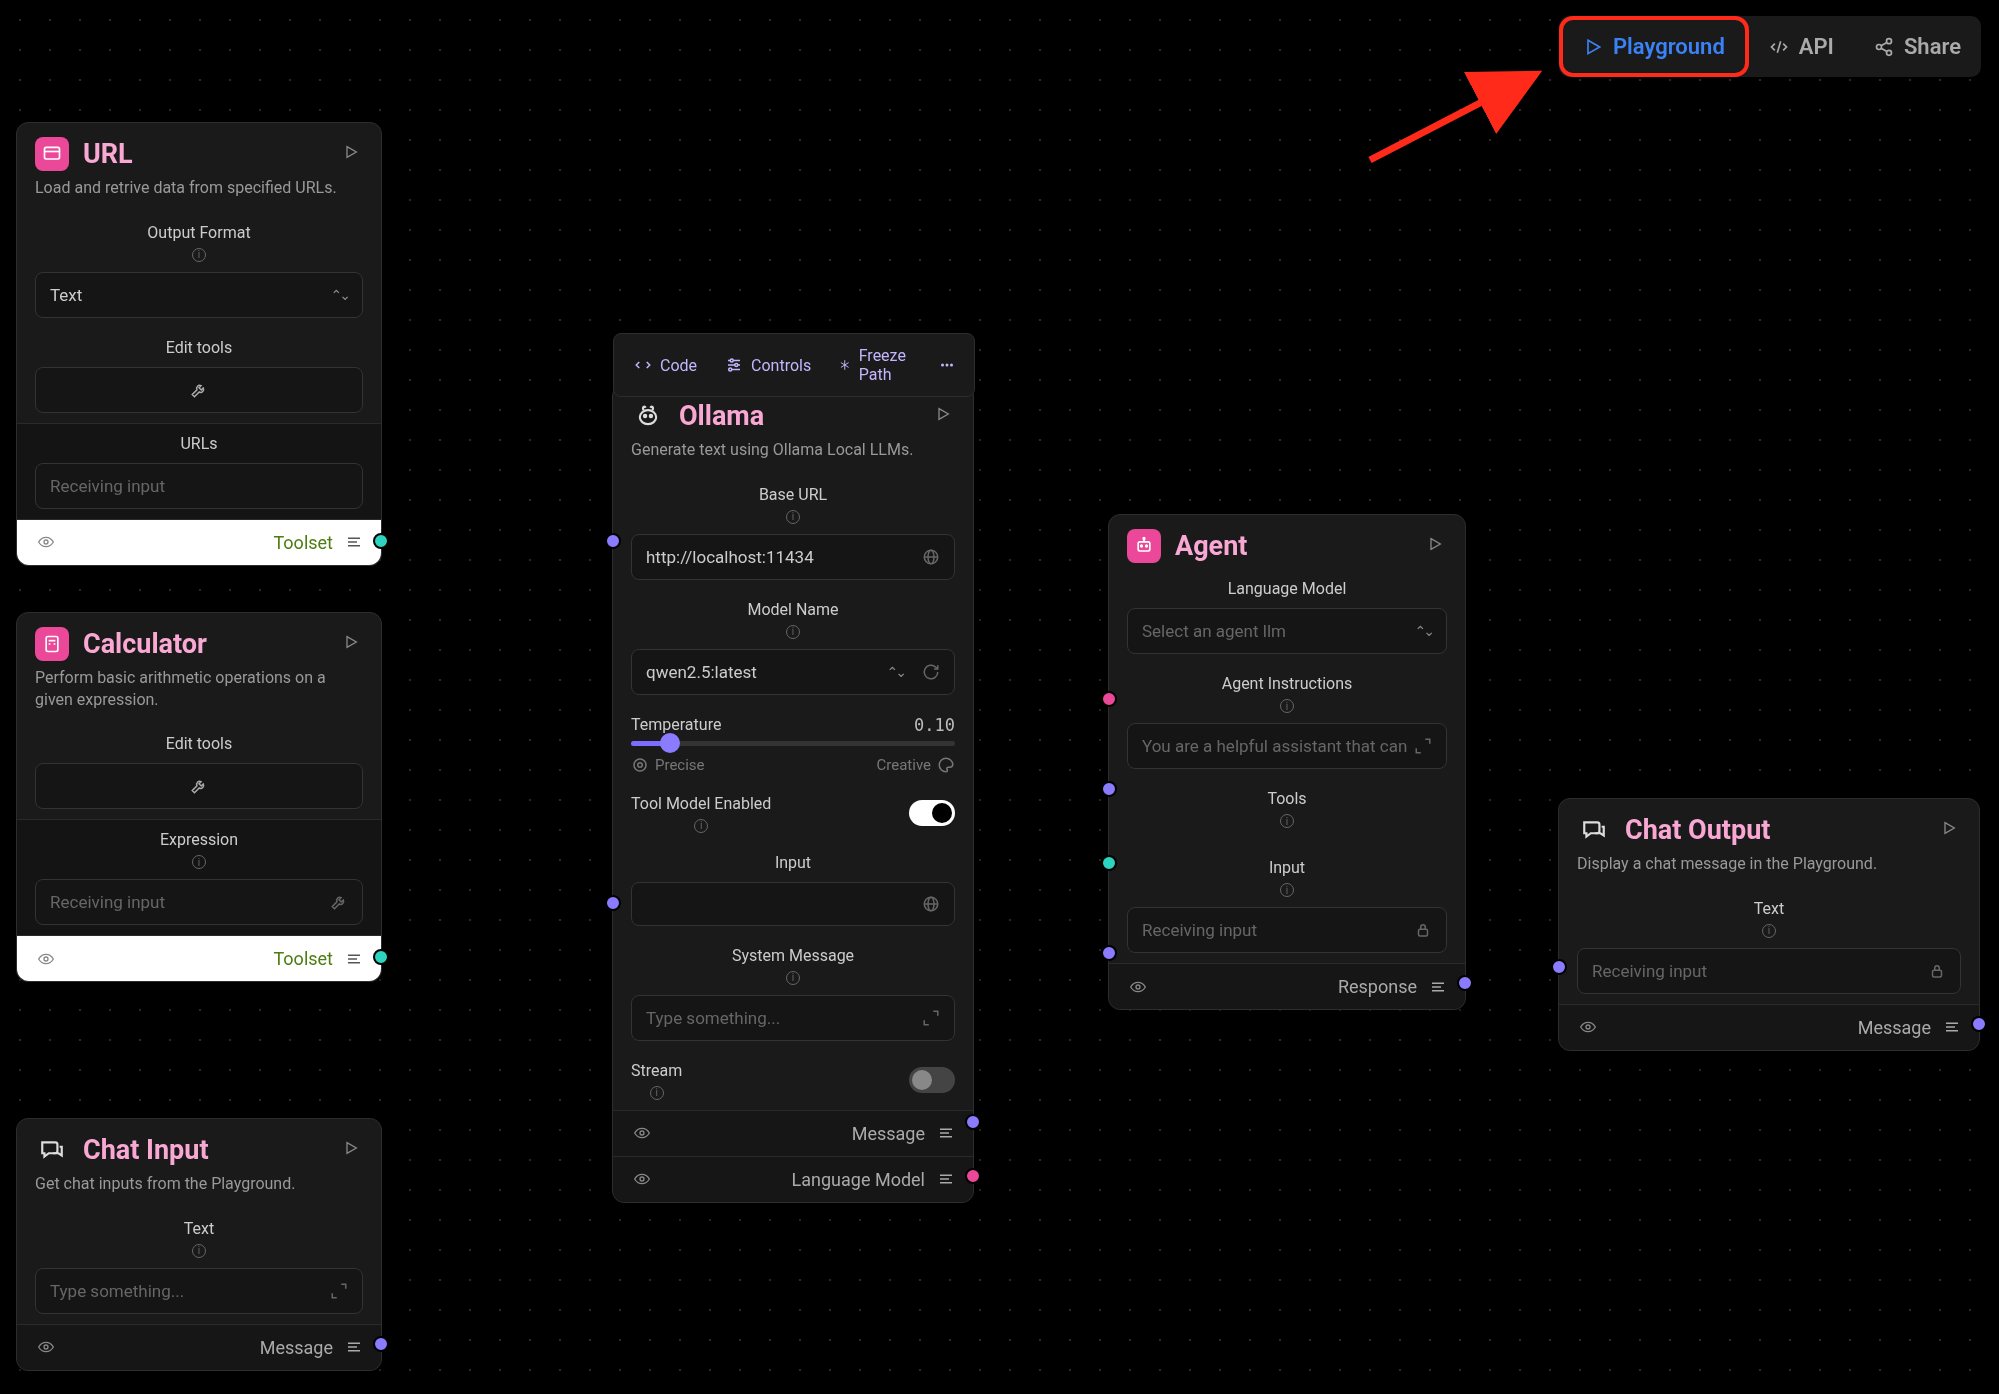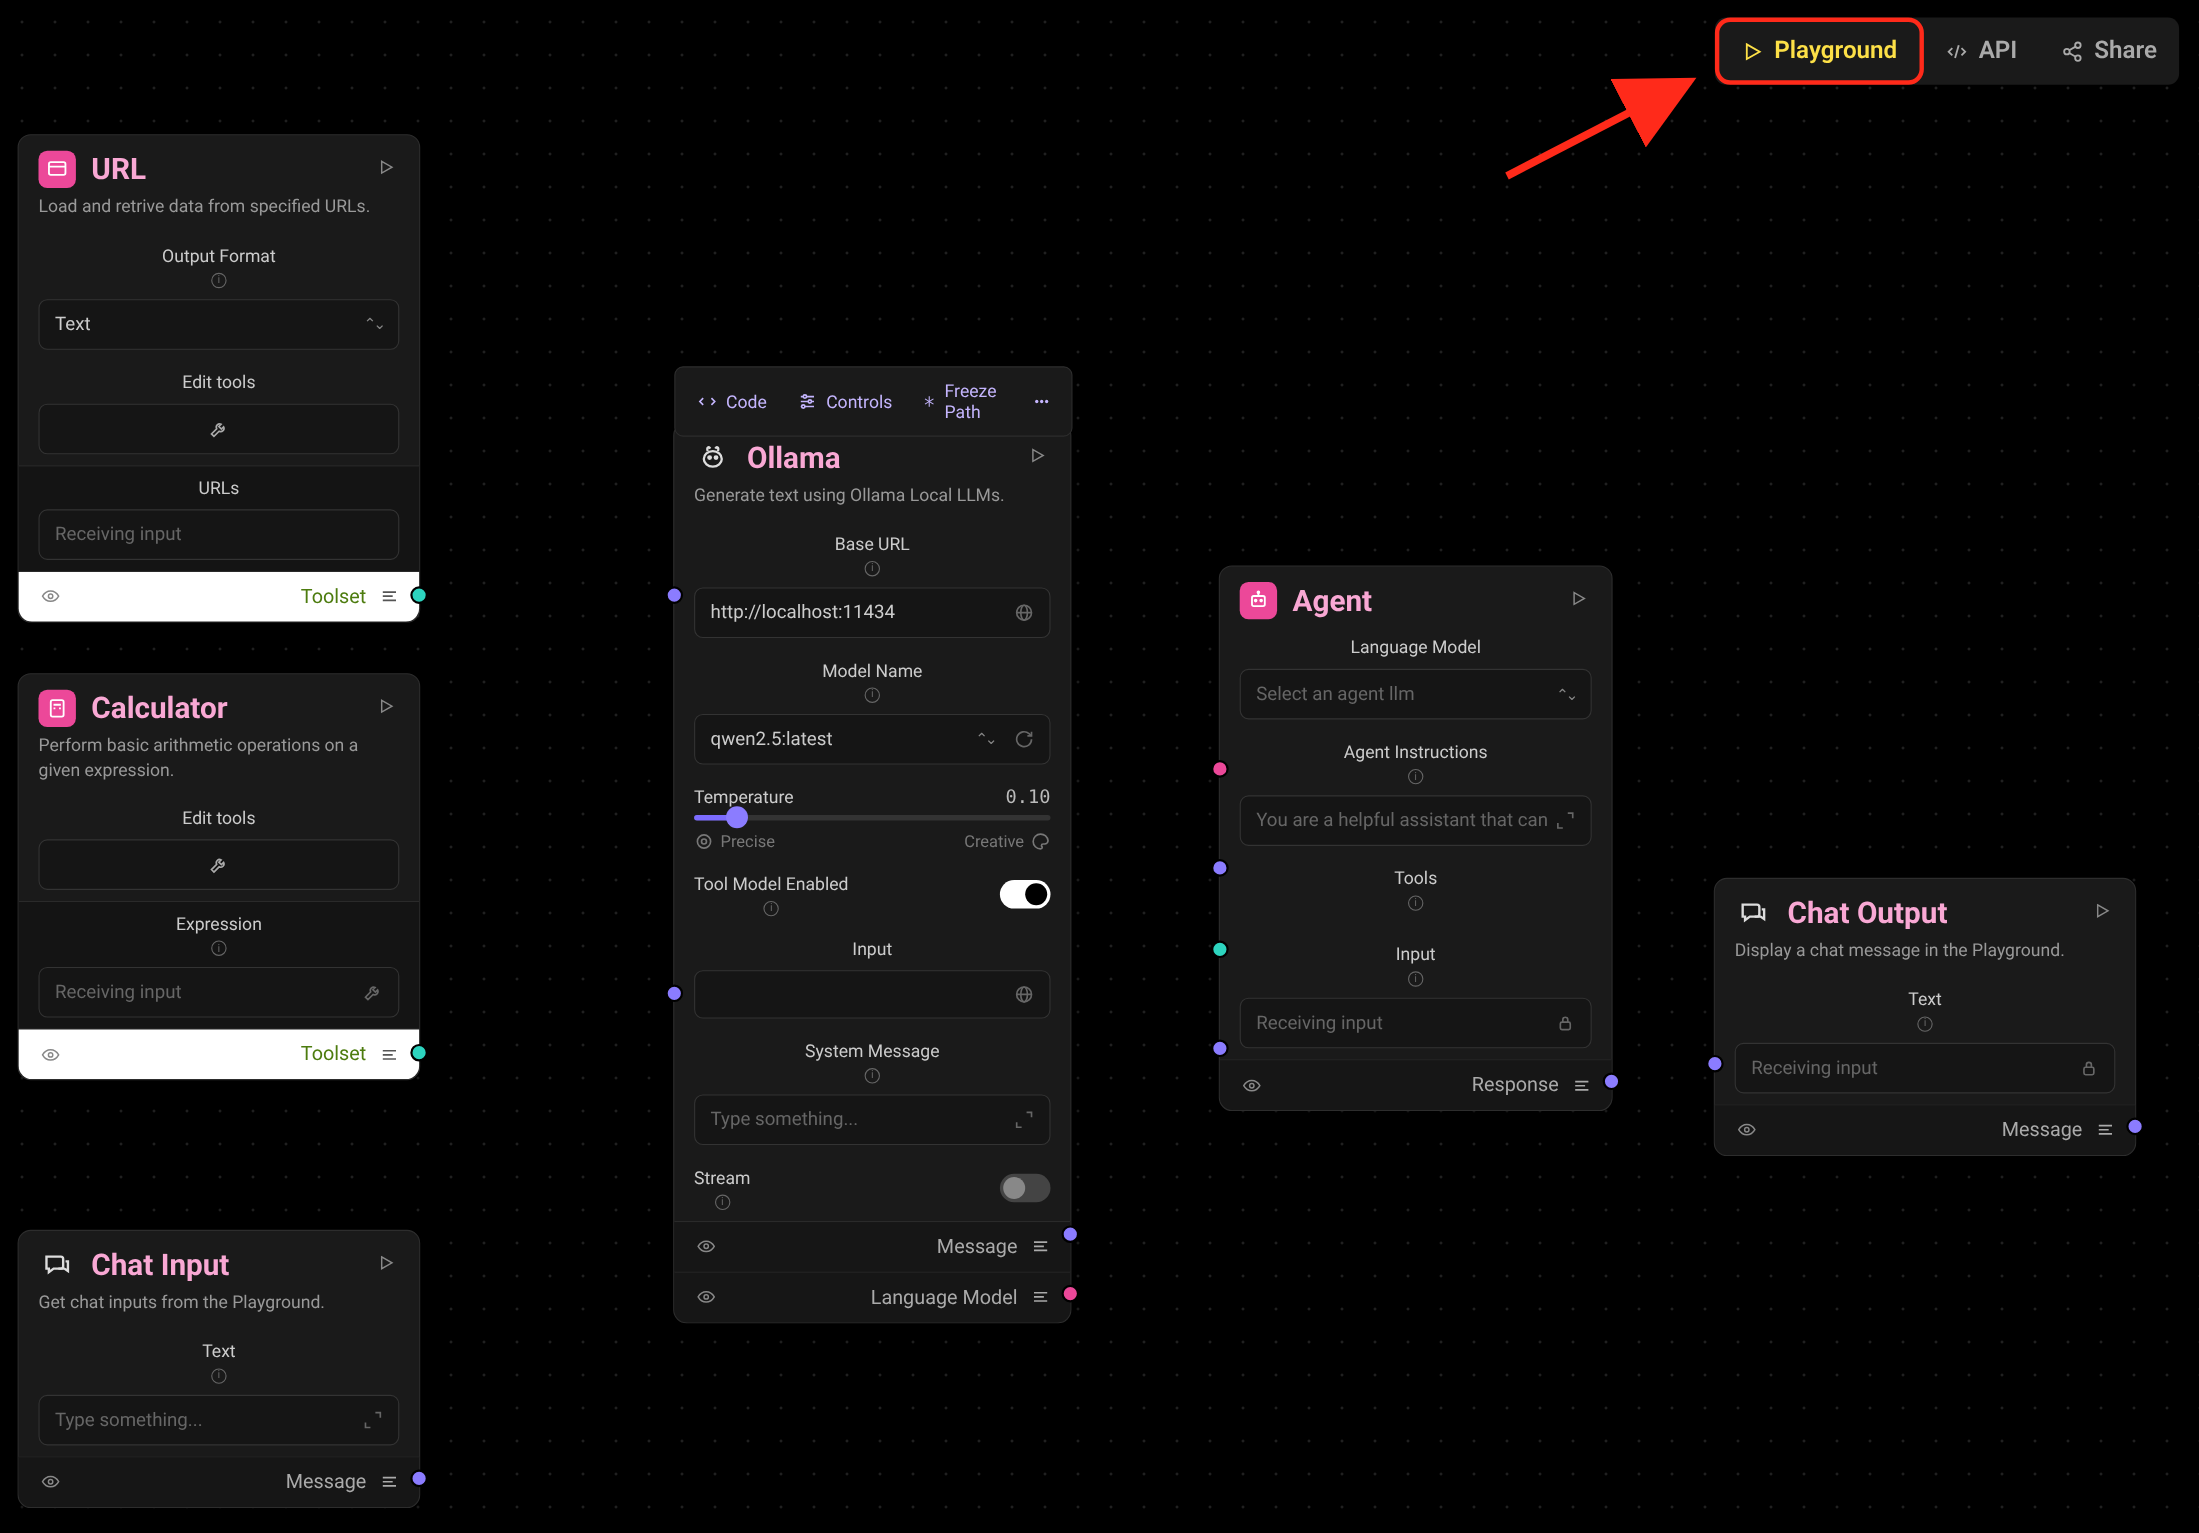--- a/index.html
+++ b/index.html
@@ -18,21 +18,21 @@
   position: absolute; top: 16px; right: 18px;
   display: flex; align-items: center; gap: 0;
   background: #1a1a1a; border-radius: 10px; padding: 0;
 }
 .tb-btn {
   display: flex; align-items: center; gap: 10px;
   padding: 14px 20px; font-size: 22px; font-weight: 600; color: #aaa;
   cursor: pointer; border-radius: 10px;
 }
 .tb-btn.highlight {
-  color: #fde047; border: 4px solid #ff2a1a; border-radius: 14px;
+  color: #3b82f6; border: 4px solid #ff2a1a; border-radius: 14px;
   background: #1a1a1a;
 }
 .tb-btn svg { width: 20px; height: 20px; }
 
 
 .arrow-box { position: absolute; pointer-events: none; }
 
 
 .node {
   position: absolute;
@@ -643,21 +643,21 @@
       <svg class="mini-icon" viewBox="0 0 24 24" fill="none" stroke="currentColor" stroke-width="2">
           <line x1="4" y1="7" x2="20" y2="7"></line>
           <line x1="4" y1="12" x2="16" y2="12"></line>
           <line x1="4" y1="17" x2="20" y2="17"></line>
         </svg>
     </div>
   </div>
   <div class="port purple" style="right:-8px; bottom:18px;"></div>
 </div>
 
-<div class="node" style="left:1558px; top:798px; width:384px;">
+<div class="node" style="left:1558px; top:798px; width:422px;">
   <div class="node-header">
     <div class="node-icon plain">
       <svg width="26" height="26" viewBox="0 0 24 24" fill="none" stroke="currentColor" stroke-width="2">
           <path d="M3 5h12a2 2 0 0 1 2 2v6a2 2 0 0 1-2 2H9l-4 3v-3H3V5z"></path>
           <path d="M19 9h2v8l-3-2h-5"></path>
         </svg>
     </div>
     <div class="node-title">Chat Output</div>
     <div class="node-run">
       <svg width="16" height="16" viewBox="0 0 24 24" fill="none" stroke="currentColor" stroke-width="2">

